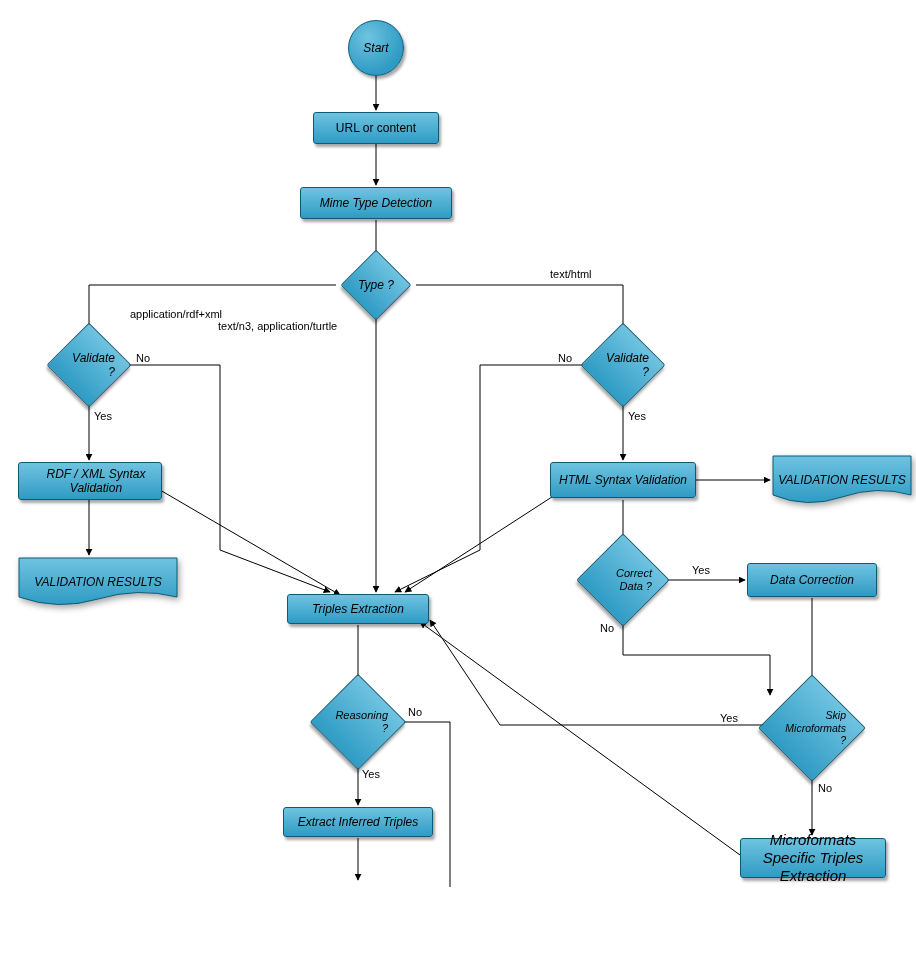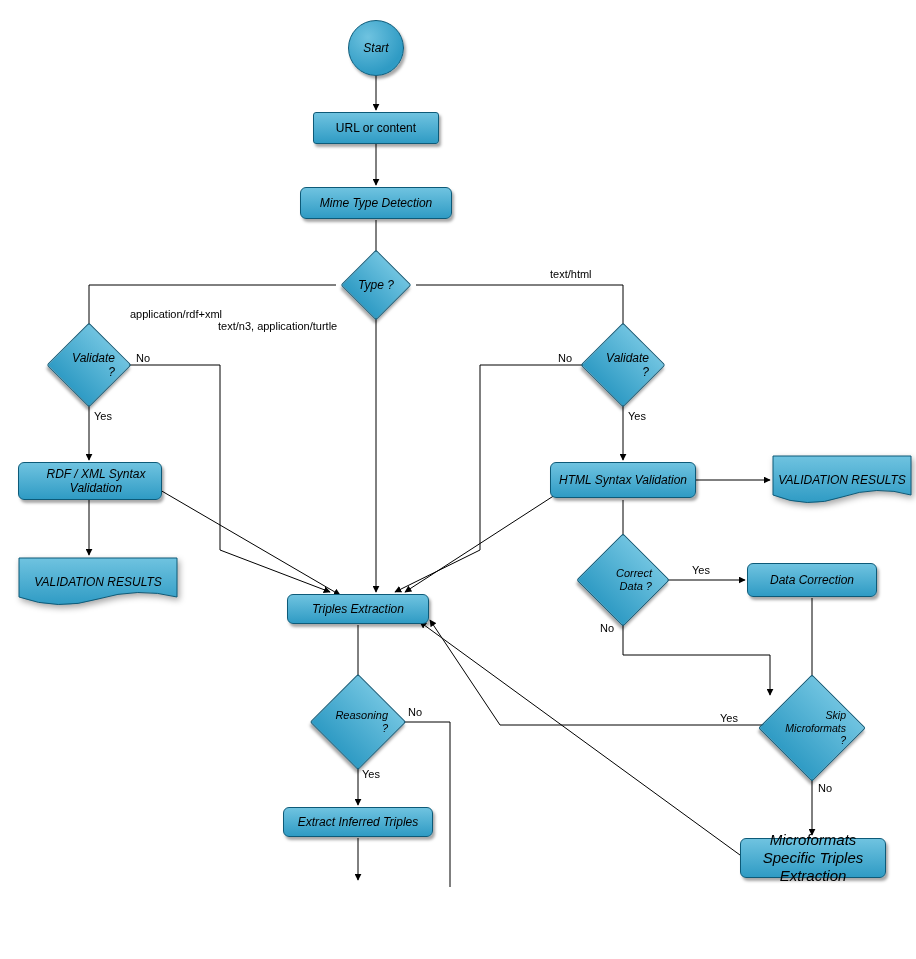--- a/index.html
+++ b/index.html
@@ -31,21 +31,21 @@
     font-size: 12px;
     line-height: 1.2;
     padding: 2px 4px;
   }
   .process {
     background: linear-gradient(to bottom, #6fc3e0 0%, #2f9bc4 100%);
     border: 1px solid #0d5a78;
     border-radius: 3px;
     box-shadow: 2px 3px 3px rgba(0,0,0,.35);
   }
-  .process.italic { font-style: italic; border-radius: 6px; }
+  .process.italic { font-style: italic; }
   .circle {
     background: radial-gradient(circle at 35% 30%, #6fc3e0 0%, #2f9bc4 70%);
     border: 1px solid #0d5a78;
     border-radius: 50%;
     box-shadow: 2px 3px 3px rgba(0,0,0,.35);
     font-style: italic;
   }
   .decision {
     font-style: italic;
     text-align: right;

